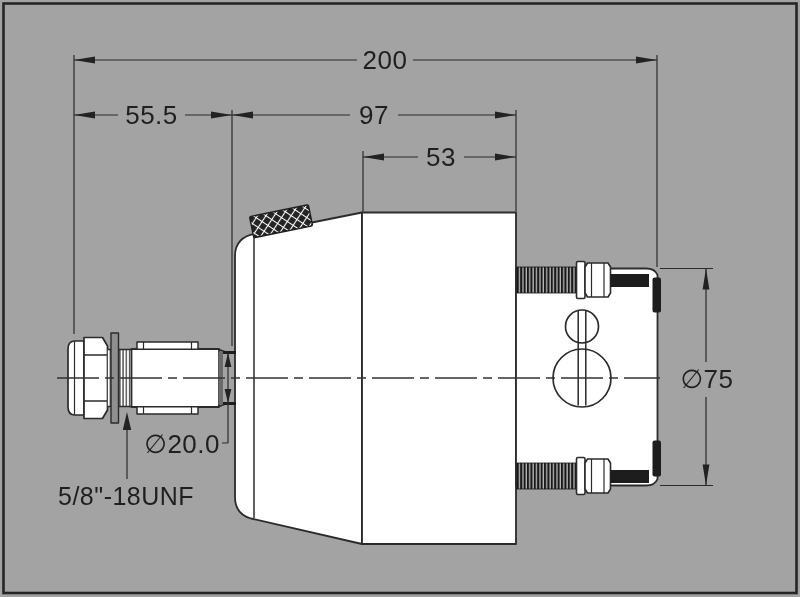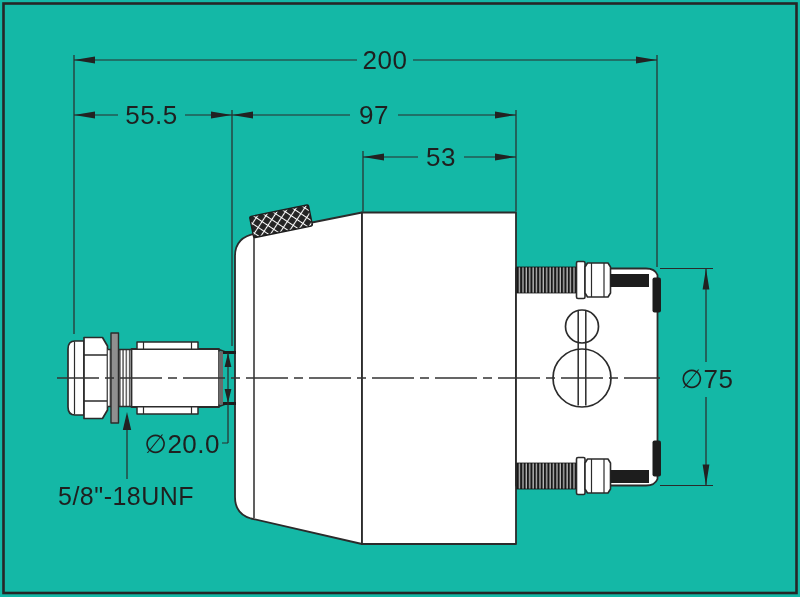--- a/index.html
+++ b/index.html
@@ -1,19 +1,19 @@
 <!DOCTYPE html>
 <html><head>
 <meta charset="utf-8">
 <style>
   html,body{margin:0;padding:0;background:#ffffff;}
   .stage{
     position:relative;
     width:800px;height:597px;
-    background:#14b8a6;
+    background:#a3a3a3;
     font-family:"Liberation Sans","DejaVu Sans",sans-serif;
     overflow:hidden;
   }
   svg{display:block;}
   text{
     font-family:"Liberation Sans","DejaVu Sans",sans-serif;
     fill:#1f1f1f;
     letter-spacing:0.5px;
   }
   .dim-text{font-size:26px;}

